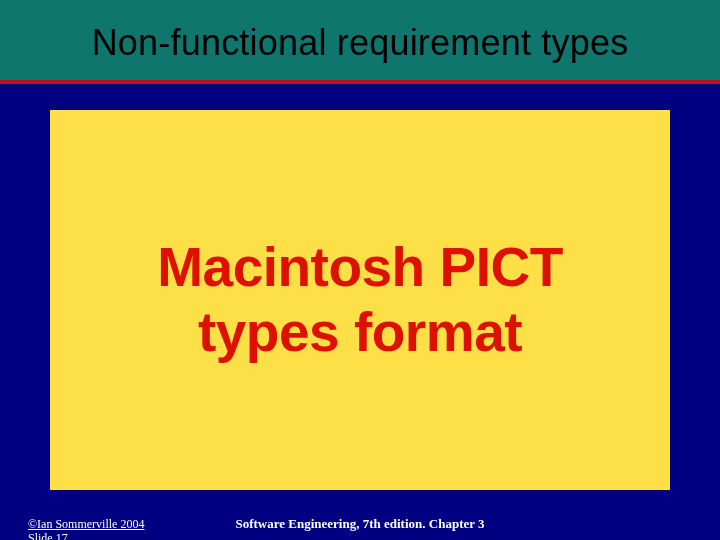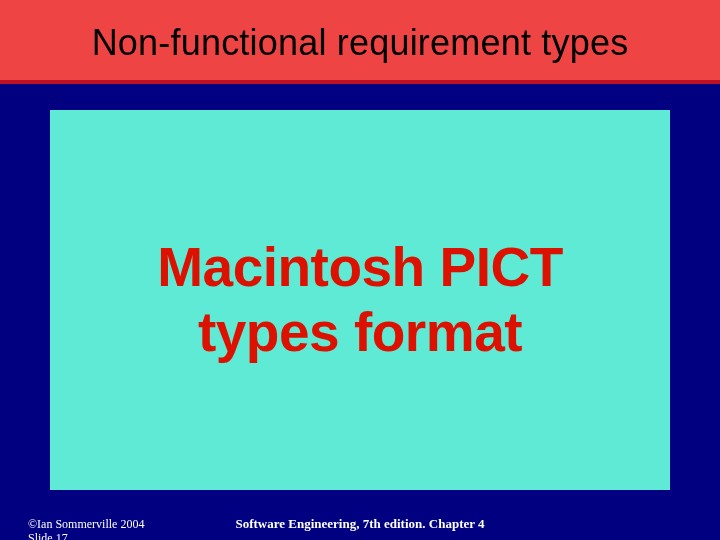--- a/index.html
+++ b/index.html
@@ -8,41 +8,41 @@
     background: #000080;
     font-family: Georgia, 'Times New Roman', serif;
     position: relative;
   }
   .slide {
     width: 720px;
     height: 540px;
     position: relative;
   }
   .title-area {
-    background: #ef4444;
+    background: #0f766e;
     width: 100%;
     padding-top: 22px;
     padding-bottom: 16px;
     border-bottom: 4px solid #bb1122;
   }
   .title {
     font-size: 36px;
     font-weight: 400;
     color: #000;
     text-align: center;
     font-family: Arial, Helvetica, sans-serif;
     letter-spacing: 0.2px;
   }
   .content-area {
     position: absolute;
     top: 110px;
     left: 50px;
     width: 620px;
     height: 380px;
-    background: #5eead4;
+    background: #fde047;
     display: flex;
     align-items: center;
     justify-content: center;
   }
   .error-msg {
     color: #dd1100;
     font-family: Arial, Helvetica, sans-serif;
     font-weight: 700;
     font-size: 55px;
     line-height: 1.18;
@@ -56,20 +56,21 @@
     width: 100%;
     height: 30px;
     color: #ffffff;
     font-family: Georgia, 'Times New Roman', serif;
   }
   .footer-left {
     position: absolute;
     left: 28px;
     bottom: 0;
     font-size: 12px;
+    text-decoration: underline;
   }
   .footer-slide {
     position: absolute;
     left: 28px;
     bottom: -14px;
     font-size: 12px;
   }
   .footer-center {
     position: absolute;
     left: 0;
@@ -91,17 +92,17 @@
 
   <div class="content-area">
     <div class="error-msg">
       <div>Macintosh PICT</div>
       <div>types format</div>
     </div>
   </div>
 
   <div class="footer">
     <div class="footer-left">©Ian Sommerville 2004</div>
-    <div class="footer-center">Software Engineering, 7th edition. Chapter 4</div>
+    <div class="footer-center">Software Engineering, 7th edition. Chapter 3</div>
     <div class="footer-slide">Slide 17</div>
   </div>
 
 </div>
 
 </body></html>

